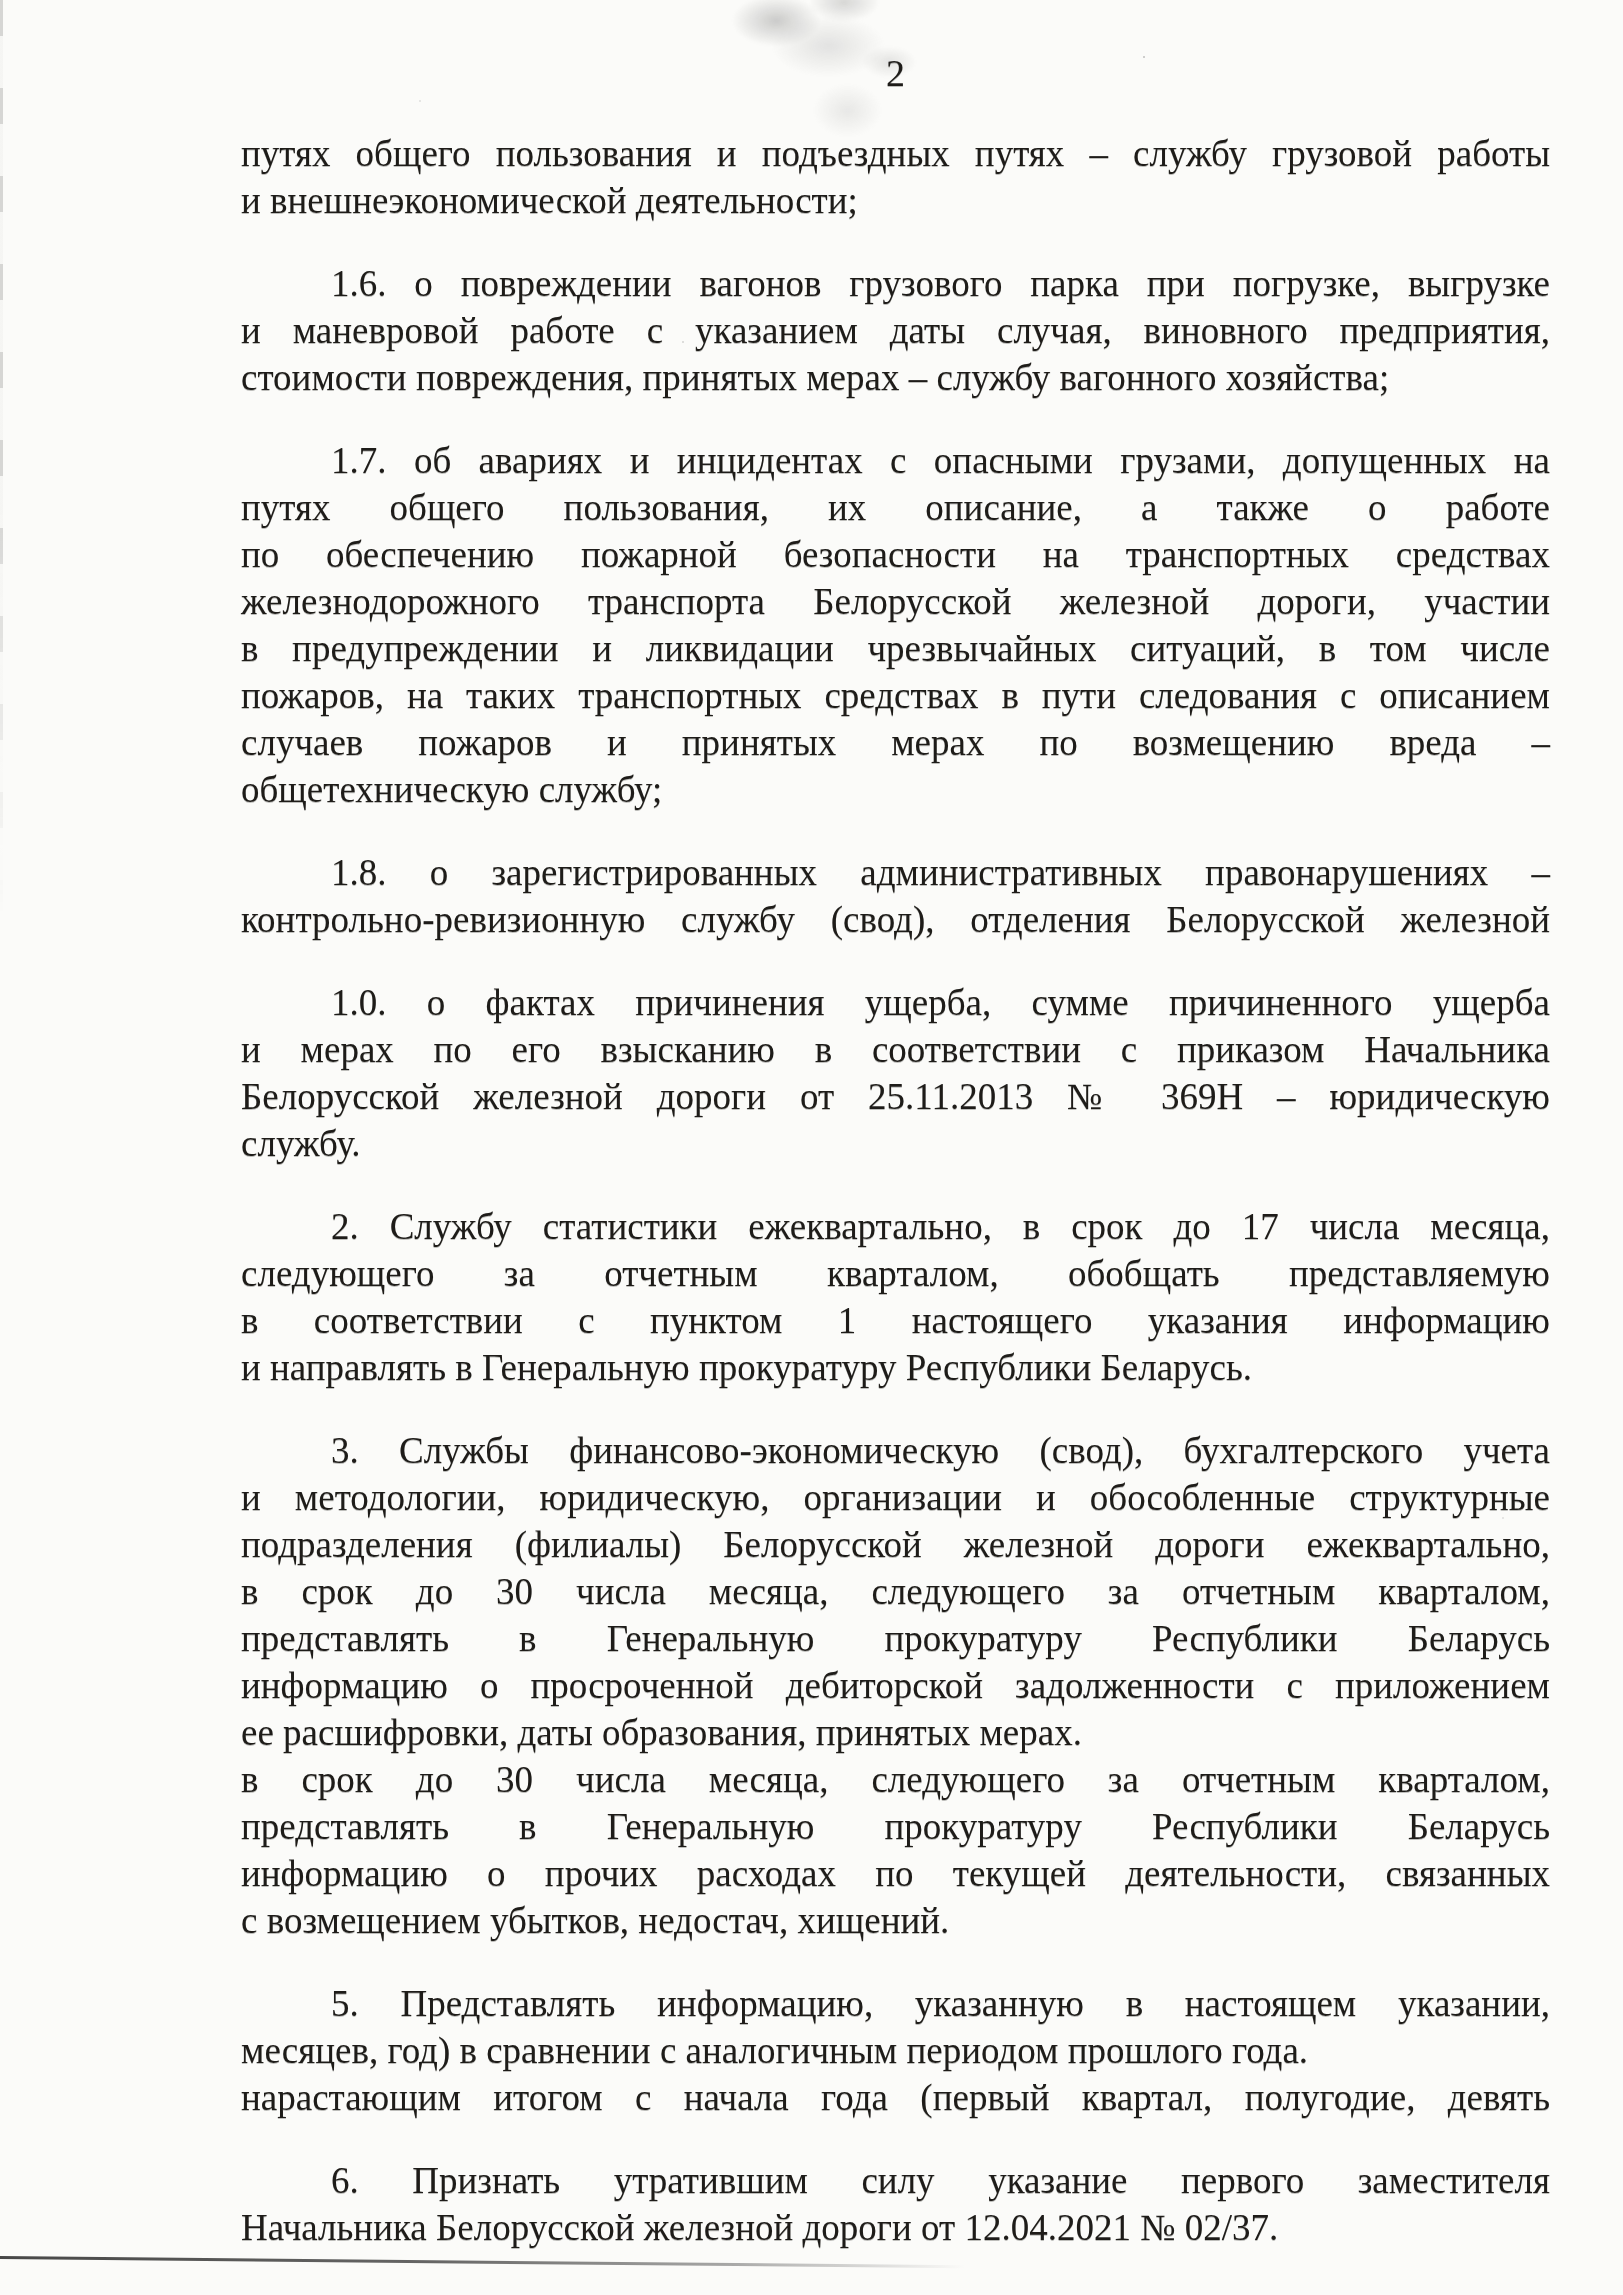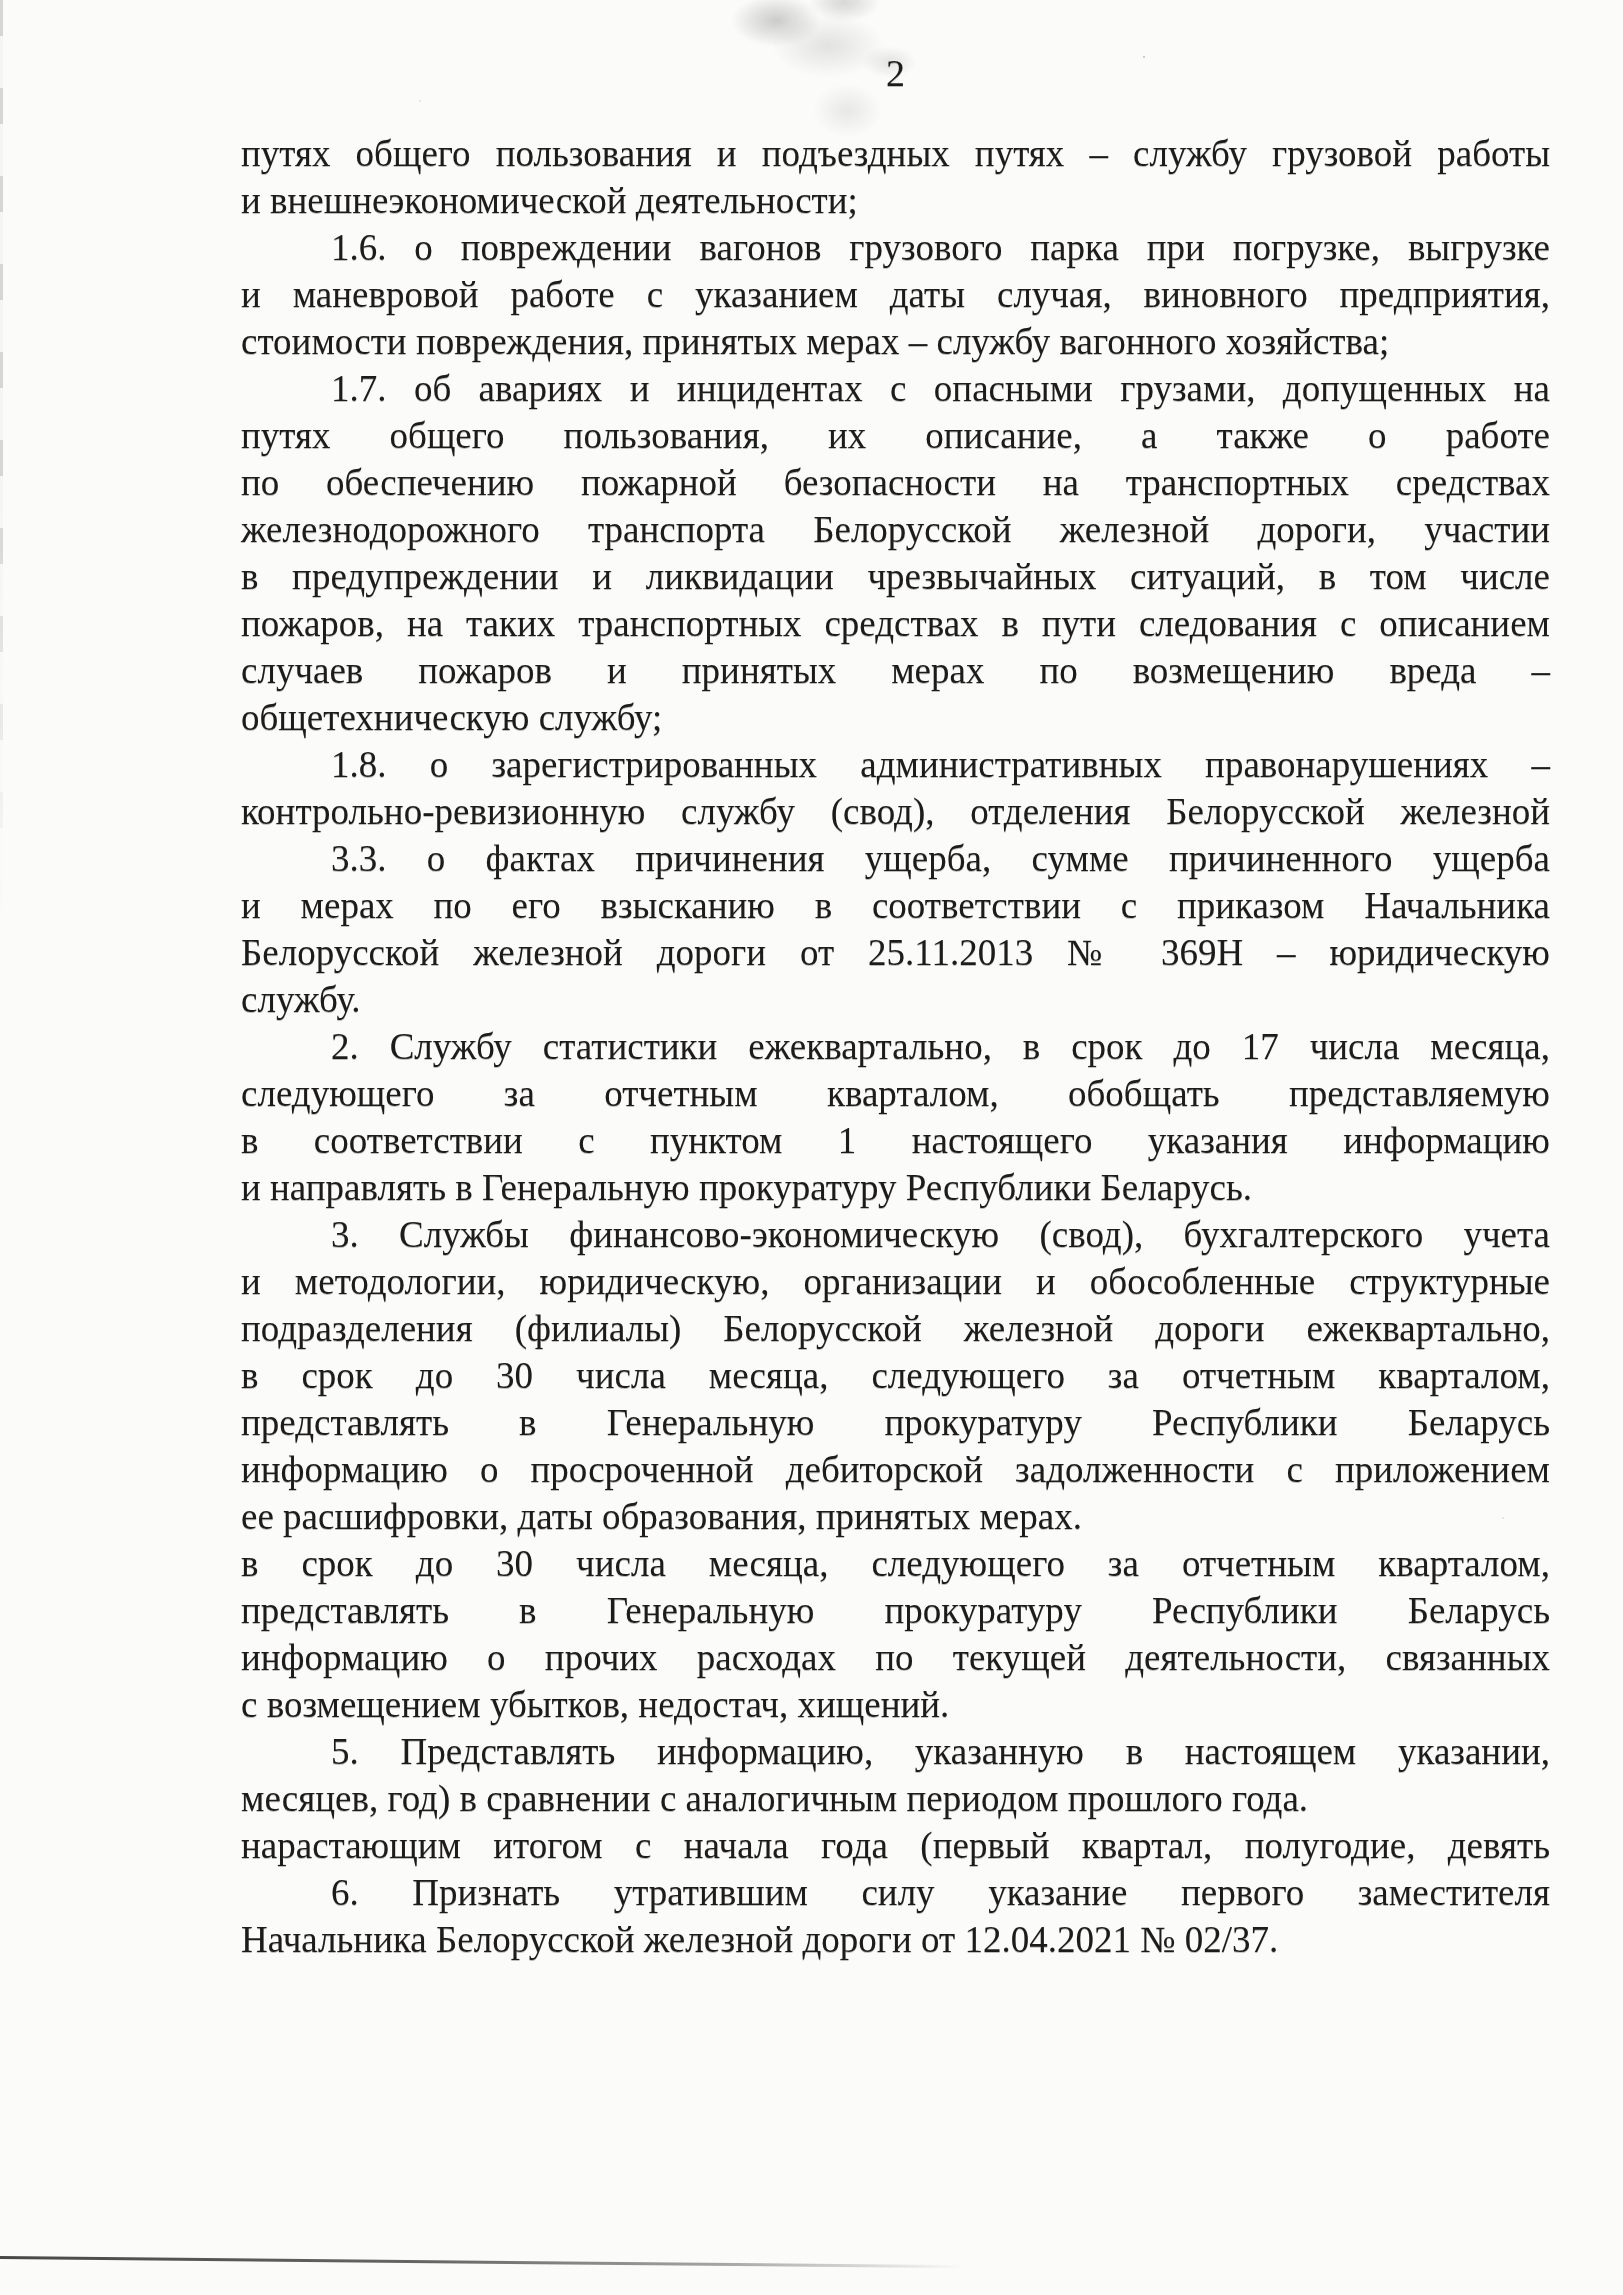--- a/index.html
+++ b/index.html
@@ -89,21 +89,21 @@
   }
   .paragraph{margin:0;padding:0;font-family:Liberation Serif, serif;}
   .line{
     font-size:37px;
     line-height:47px;
     text-align:justify;
     text-align-last:justify;
     text-shadow:0 1px 0.3px rgba(30,28,25,0.28);
   }
   .line.last{text-align-last:left;}
-  .line.indent{text-indent:90px;}
+  .line.indent{text-indent:90px;margin-top:36px;}
 </style>
 </head>
 <body>
 
 <div class="page">
   <div class="smudge-top"></div>
   <div class="smudge-tail"></div>
   <div class="edge-strip"></div>
 
   <div class="page-number">2</div>
@@ -126,21 +126,21 @@
         <div class="line">в предупреждении и ликвидации чрезвычайных ситуаций, в том числе</div>
         <div class="line">пожаров, на таких транспортных средствах в пути следования с описанием</div>
         <div class="line">случаев пожаров и принятых мерах по возмещению вреда –</div>
         <div class="line last">общетехническую службу;</div>
       </div>
       <div class="paragraph">
         <div class="line indent">1.8. о зарегистрированных административных правонарушениях –</div>
         <div class="line">контрольно-ревизионную службу (свод), отделения Белорусской железной</div>
       </div>
       <div class="paragraph">
-        <div class="line indent">3.3. о фактах причинения ущерба, сумме причиненного ущерба</div>
+        <div class="line indent">1.0. о фактах причинения ущерба, сумме причиненного ущерба</div>
         <div class="line">и мерах по его взысканию в соответствии с приказом Начальника</div>
         <div class="line">Белорусской железной дороги от 25.11.2013 № 369Н – юридическую</div>
         <div class="line last">службу.</div>
       </div>
       <div class="paragraph">
         <div class="line indent">2. Службу статистики ежеквартально, в срок до 17 числа месяца,</div>
         <div class="line">следующего за отчетным кварталом, обобщать представляемую</div>
         <div class="line">в соответствии с пунктом 1 настоящего указания информацию</div>
         <div class="line last">и направлять в Генеральную прокуратуру Республики Беларусь.</div>
       </div>

